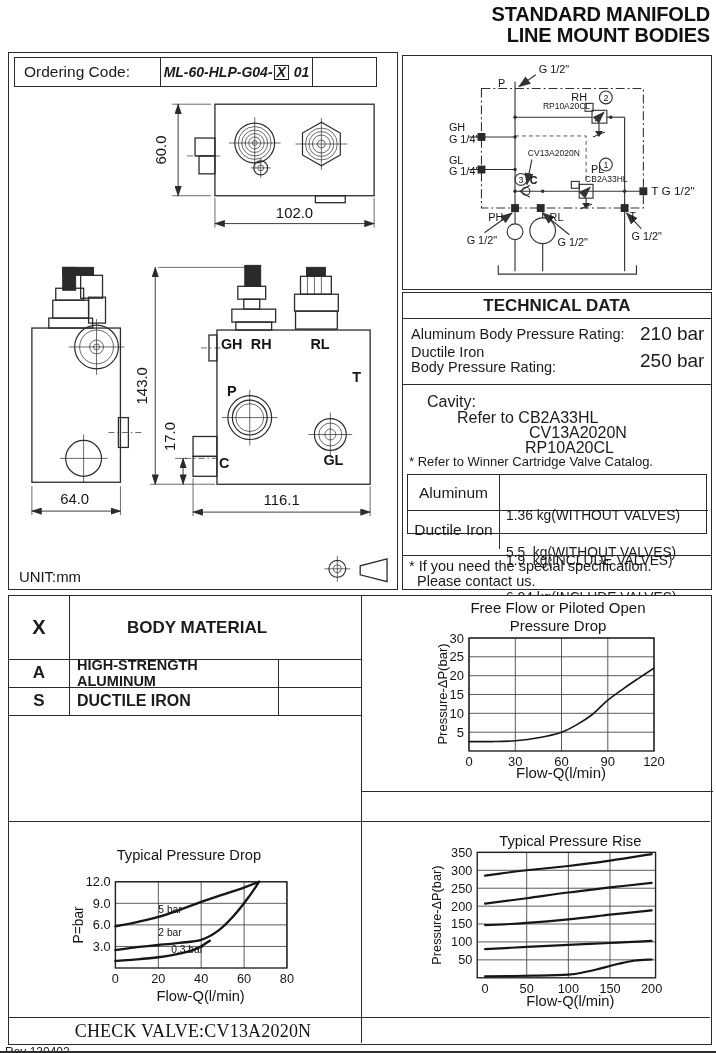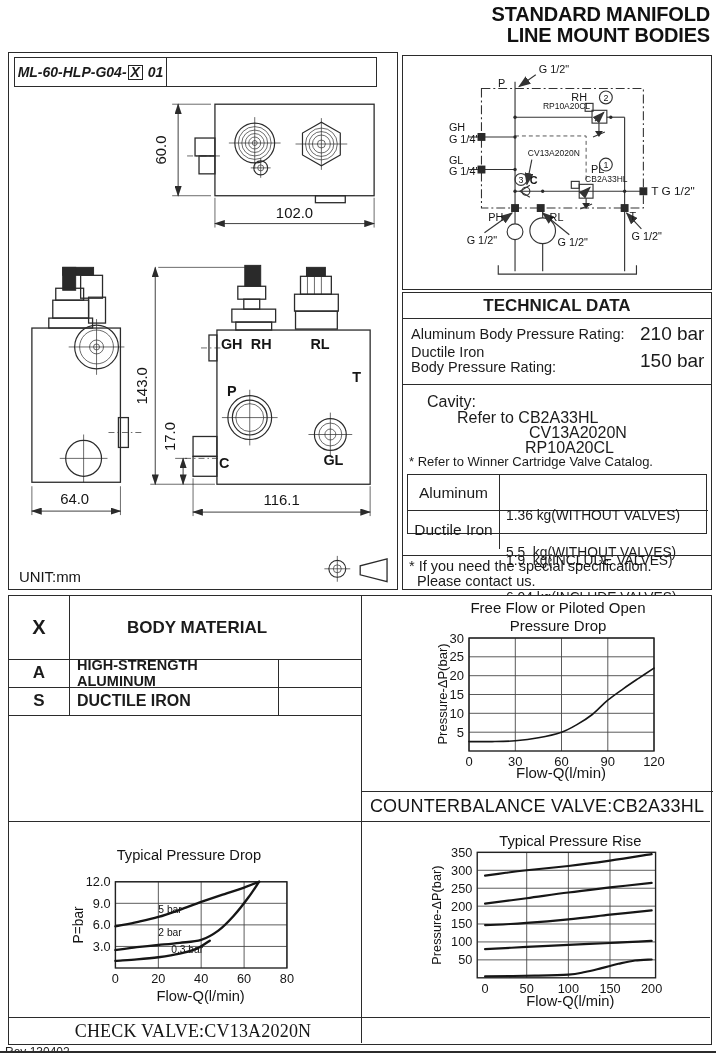--- a/index.html
+++ b/index.html
@@ -65,20 +65,21 @@
 
 <div class="page">
 
   <div class="title">
     <div>STANDARD MANIFOLD</div>
     <div>LINE MOUNT BODIES</div>
   </div>
 
   <div class="box" style="left:8px;top:52px;width:390px;height:538px;">
     <div class="obar">
+      <div class="c1">Ordering Code:</div>
       <div class="c2">
         <span>ML-60-HLP-G04-</span><span class="xbox">X</span>&nbsp;<span>01</span>
       </div>
       <div class="c3"></div>
     </div>
 
     <svg style="left:0;top:34px;" width="388" height="502" viewBox="0 0 390 504">
       <defs>
         <marker id="da" markerWidth="12" markerHeight="8" refX="11" refY="4" orient="auto-start-reverse">
           <path d="M0,0 L12,4 L0,8 Z" fill="#2b2b2b"></path>
@@ -343,21 +344,21 @@
       </g>
     </svg>
   </div>
 
   <div class="box tech" style="left:402px;top:292px;width:310px;height:298px;">
     <div class="hdr">TECHNICAL DATA</div>
     <div class="abs" style="left:8px;top:33px;">Aluminum Body Pressure Rating:</div>
     <div class="abs tval" style="left:237px;top:30px;">210 bar</div>
     <div class="abs" style="left:8px;top:51px;">Ductile Iron</div>
     <div class="abs" style="left:8px;top:66px;">Body Pressure Rating:</div>
-    <div class="abs tval" style="left:237px;top:57px;">150 bar</div>
+    <div class="abs tval" style="left:237px;top:57px;">250 bar</div>
     <div class="hline" style="left:0;top:91px;width:100%;"></div>
     <div class="abs" style="left:24px;top:100px;font-size:16px;">Cavity:</div>
     <div class="abs" style="left:54px;top:116px;font-size:16px;">Refer to CB2A33HL</div>
     <div class="abs" style="left:126px;top:131px;font-size:16px;">CV13A2020N</div>
     <div class="abs" style="left:122px;top:146px;font-size:16px;">RP10A20CL</div>
     <div class="abs" style="left:6px;top:161px;font-size:13px;">* Refer to Winner Cartridge Valve Catalog.</div>
 
     <div class="wtable" style="left:4px;top:181px;width:300px;height:60px;">
       <div class="vline" style="left:91px;top:0;height:74px;"></div>
       <div class="hline" style="left:0;top:35px;width:300px;"></div>
@@ -422,21 +423,20 @@
           <text class="tick" text-anchor="middle" x="293.0" y="170">120</text>
           <text class="tick" text-anchor="end" x="103" y="140.7">5</text>
           <text class="tick" text-anchor="end" x="103" y="121.8">10</text>
           <text class="tick" text-anchor="end" x="103" y="103.0">15</text>
           <text class="tick" text-anchor="end" x="103" y="84.2">20</text>
           <text class="tick" text-anchor="end" x="103" y="65.3">25</text>
           <text class="tick" text-anchor="end" x="103" y="46.5">30</text>
           <path class="curve" style="stroke-width:1.6" d="M108.0,145.6C111.9,145.6 123.4,145.7 131.1,145.6C138.8,145.5 146.5,145.5 154.3,144.8C162.0,144.2 169.7,143.3 177.4,141.8C185.1,140.4 194.1,138.4 200.5,136.2C206.9,134.0 210.8,131.6 215.9,128.6C221.1,125.7 226.2,122.5 231.3,118.5C236.5,114.4 241.6,108.4 246.8,104.2C251.9,99.9 257.0,96.5 262.2,92.8C267.3,89.2 272.4,85.8 277.6,82.3C282.7,78.9 290.4,73.8 293.0,72.1"></path>
         </g>
     </svg>
-    <div class="band" style="left:352px;top:196px;width:352px;height:29px;">COUNTERBALANCE VALVE:CB2A33HL</div>
 
     <svg style="left:0;top:225px;" width="352" height="196" viewBox="0 0 352 200">
       <text class="ct" x="180" y="40">Typical Pressure Drop</text>
       <text class="cyl2" transform="rotate(-90 72 106)" x="72" y="106">P=bar</text>
       <text class="cxl" x="192" y="184">Flow-Q(l/min)</text>
       <g>
           <line class="grid" x1="105.0" y1="62" x2="105.0" y2="150"></line>
           <line class="grid" x1="148.8" y1="62" x2="148.8" y2="150"></line>
           <line class="grid" x1="192.5" y1="62" x2="192.5" y2="150"></line>
           <line class="grid" x1="236.3" y1="62" x2="236.3" y2="150"></line>

